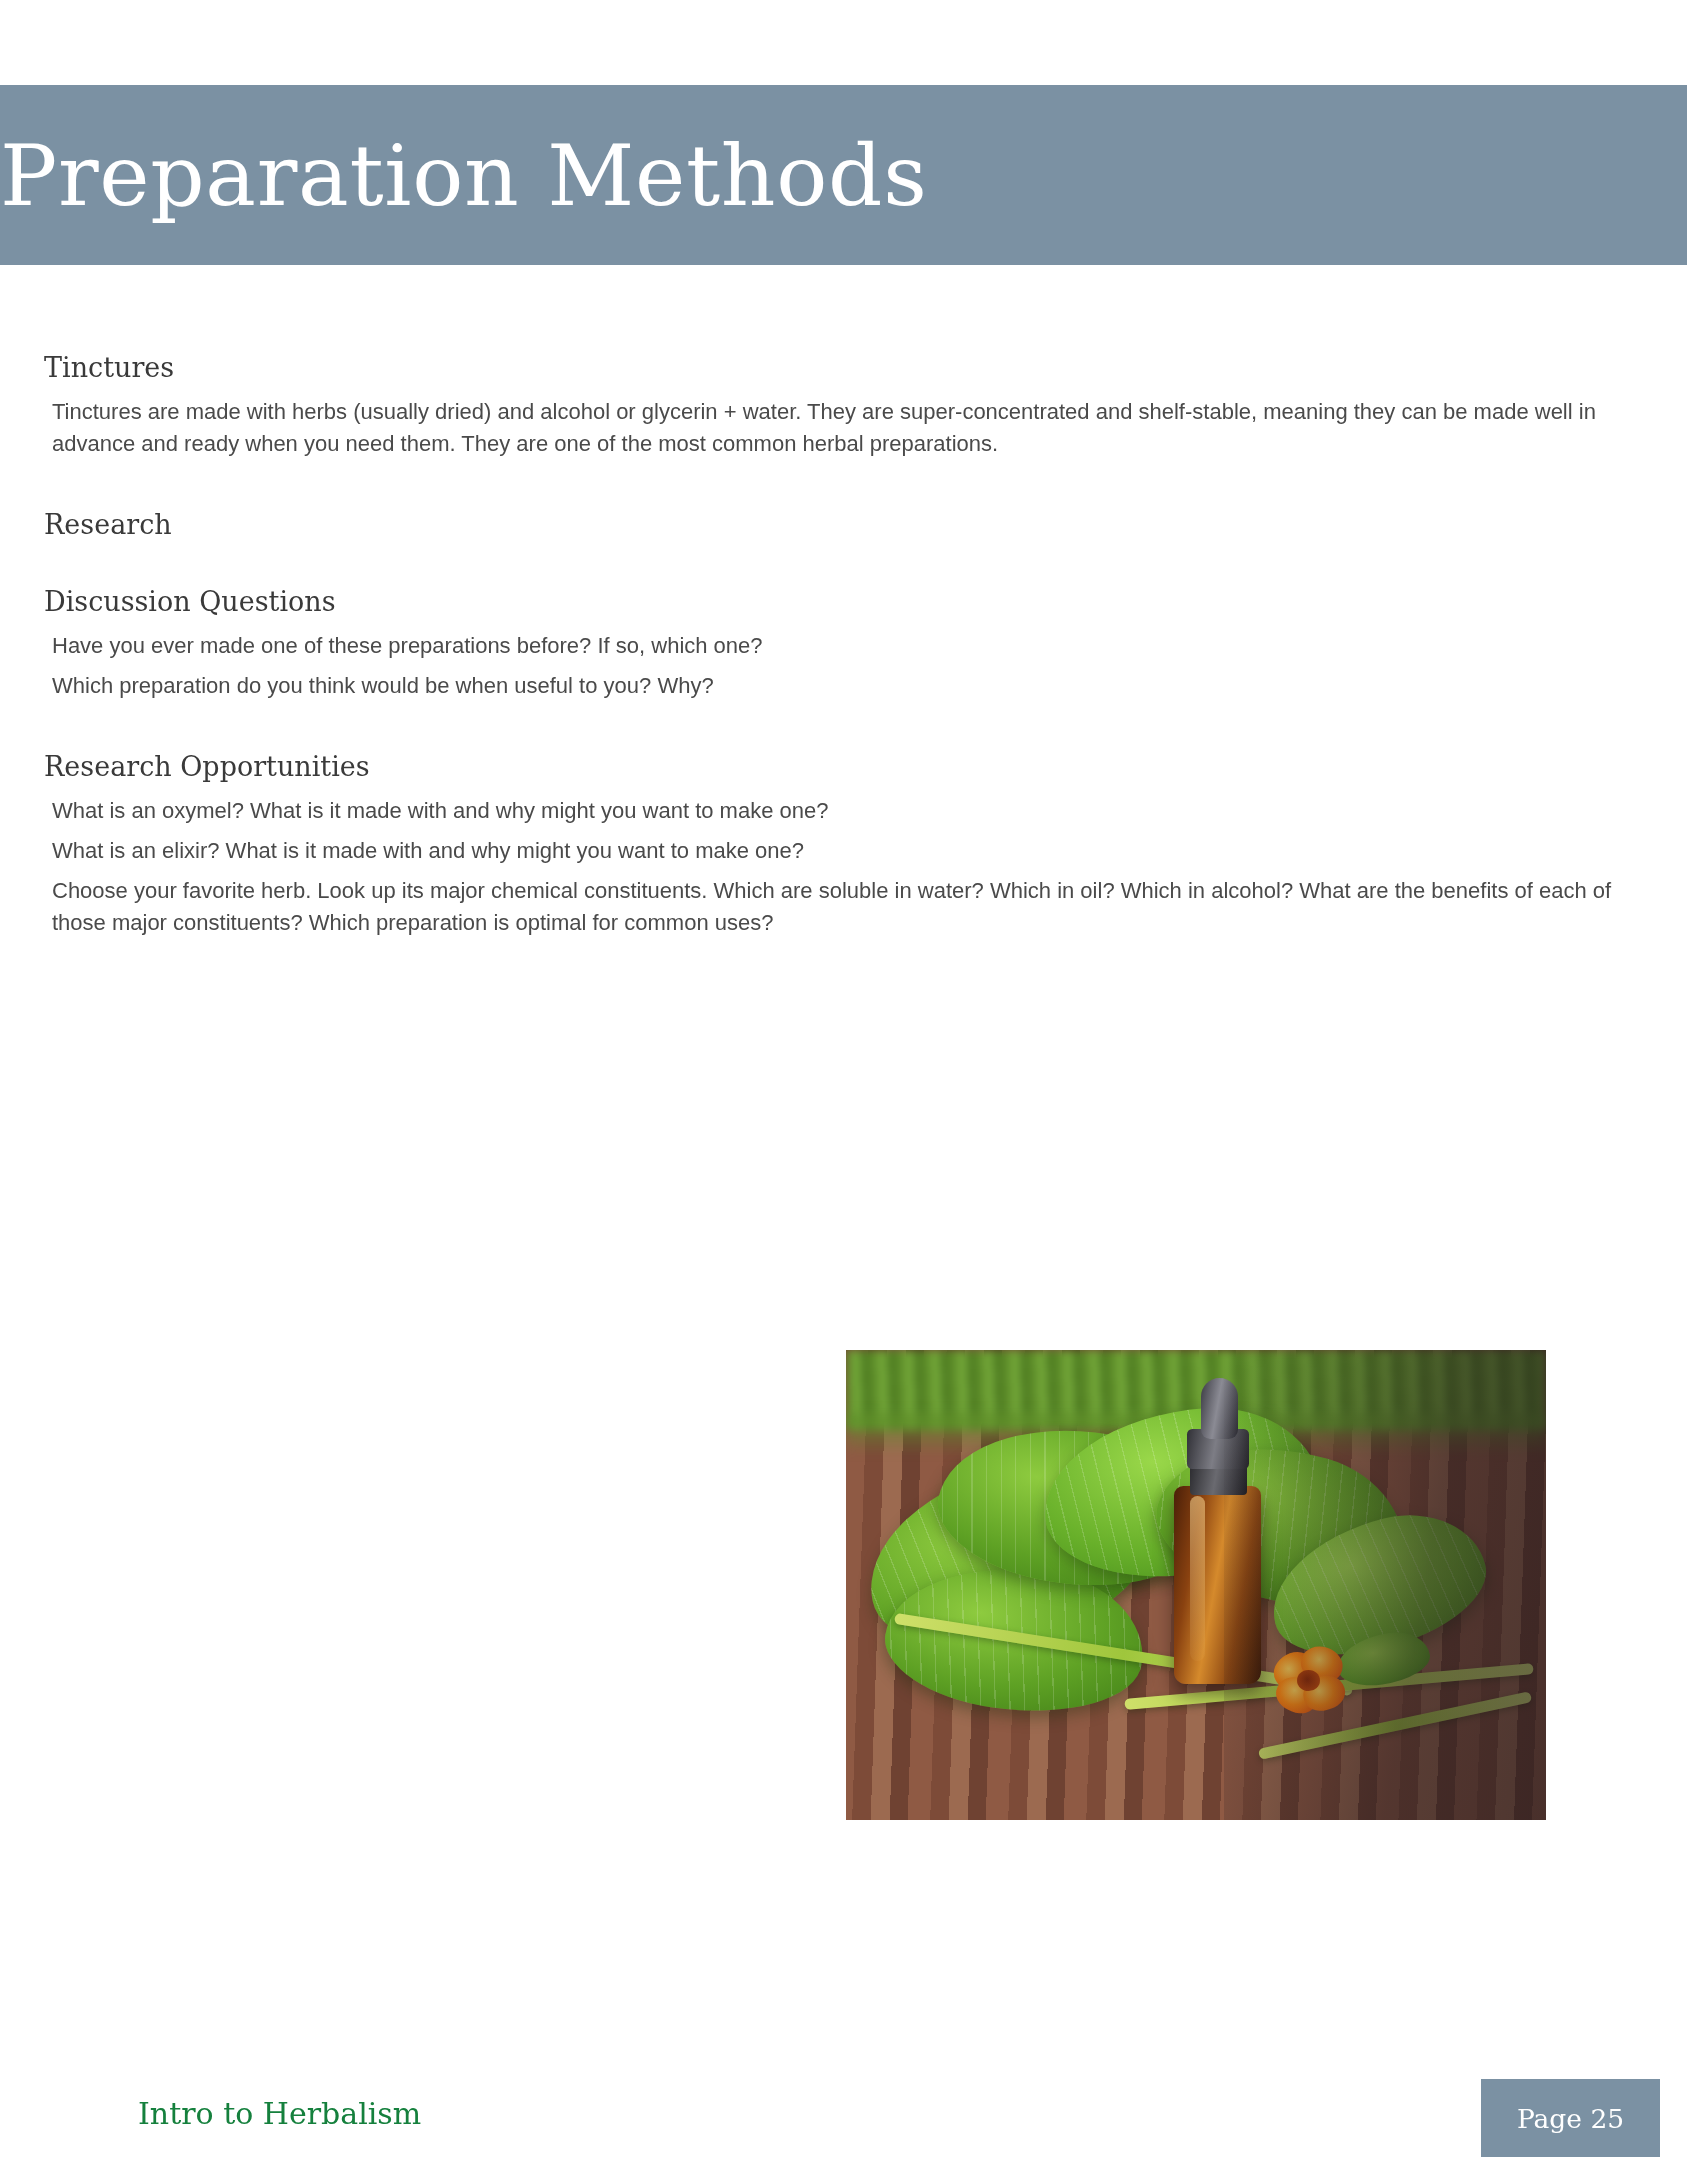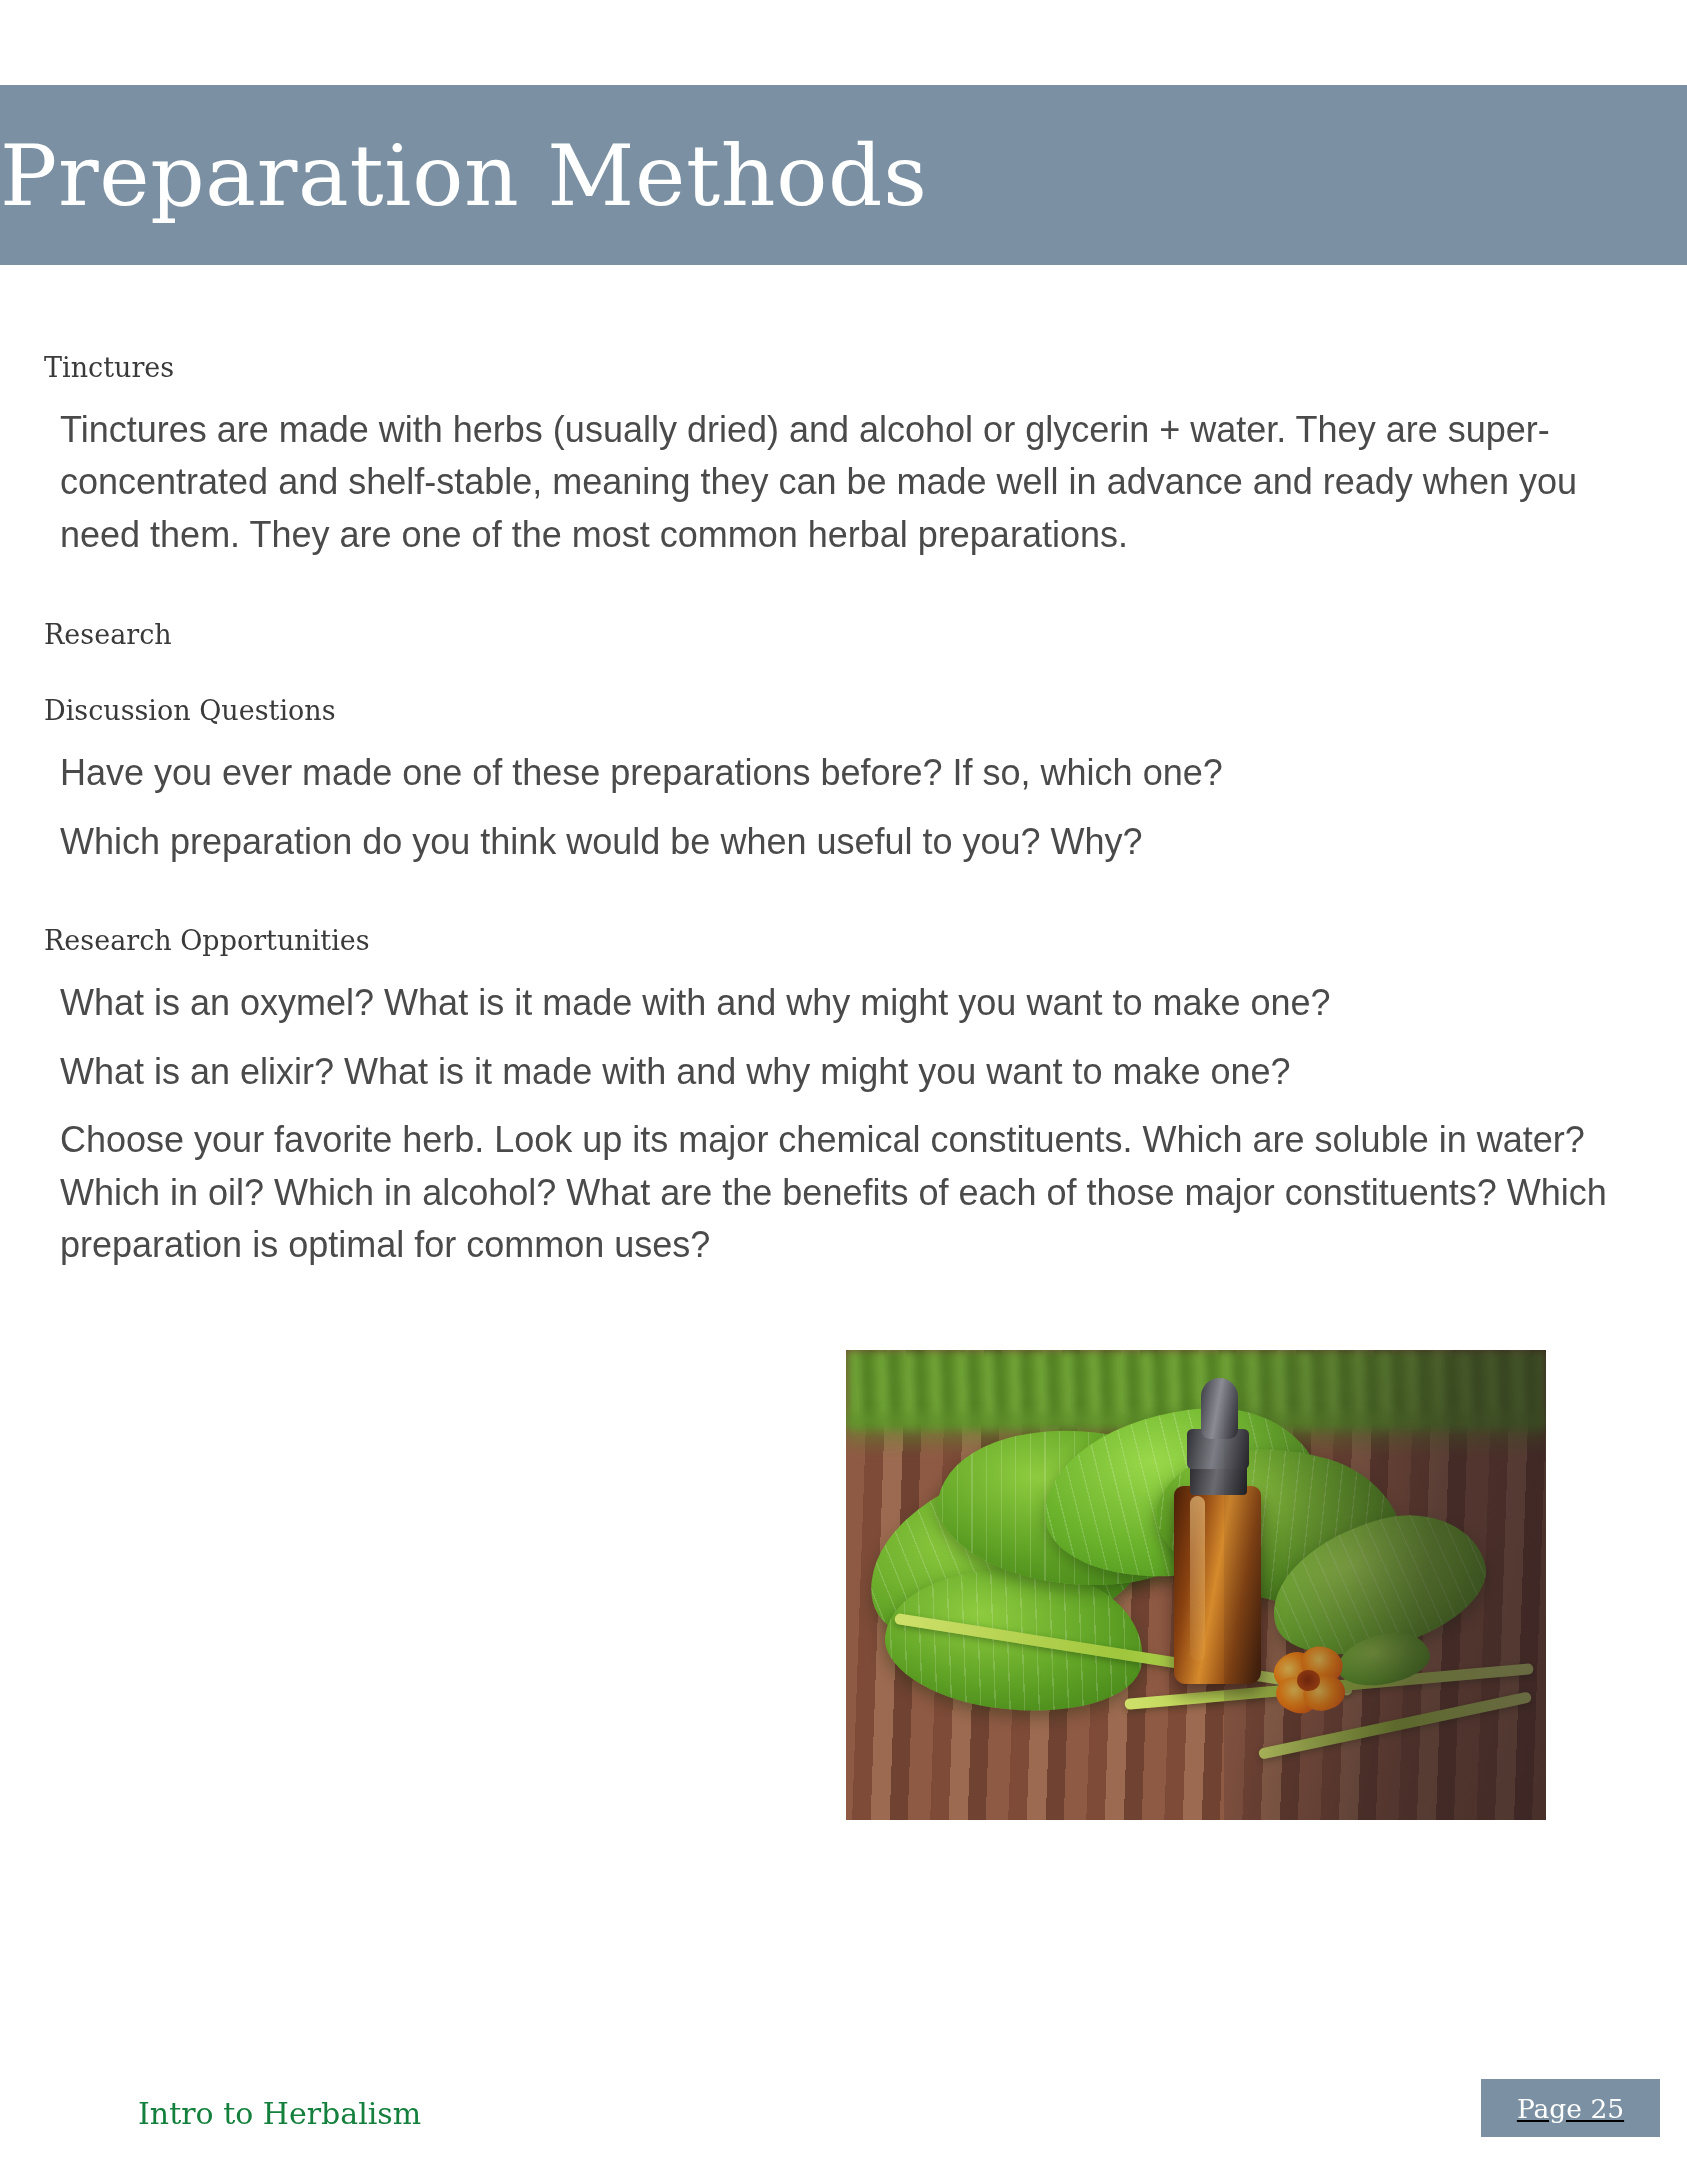--- a/index.html
+++ b/index.html
@@ -46,24 +46,24 @@
 
   .sec-head {
     font-family: "DejaVu Serif", serif;
     font-size: 27px;
     color: #3a3a3a;
     line-height: 1.18;
     margin: 0;
   }
   .body-text {
     font-family: "Liberation Sans", sans-serif;
-    font-size: 36px;
+    font-size: 22px;
     color: #4a4a4a;
     line-height: 1.46;
-    margin: 16px;
+    margin: 8px;
   }
   .gap-lg { height: 41px; }
   .gap-sm { height: 4px; }
 
   
   .figure {
     position: absolute;
     left: 846px;
     top: 1350px;
     width: 700px;
@@ -216,26 +216,25 @@
     font-family: "DejaVu Serif", serif;
     font-size: 30px;
     color: #15803d;
     white-space: nowrap;
   }
   .page-tab {
     position: absolute;
     left: 1481px;
     top: 2079px;
     width: 179px;
-    height: 58px;
+    height: 78px;
     background: #7b91a3;
     display: flex;
     align-items: center;
     justify-content: center;
-    text-decoration: underline;
   }
   .page-tab span {
     font-family: "DejaVu Serif", serif;
     font-size: 26.5px;
     color: #ffffff;
   }
 </style>
 </head>
 <body>
 

